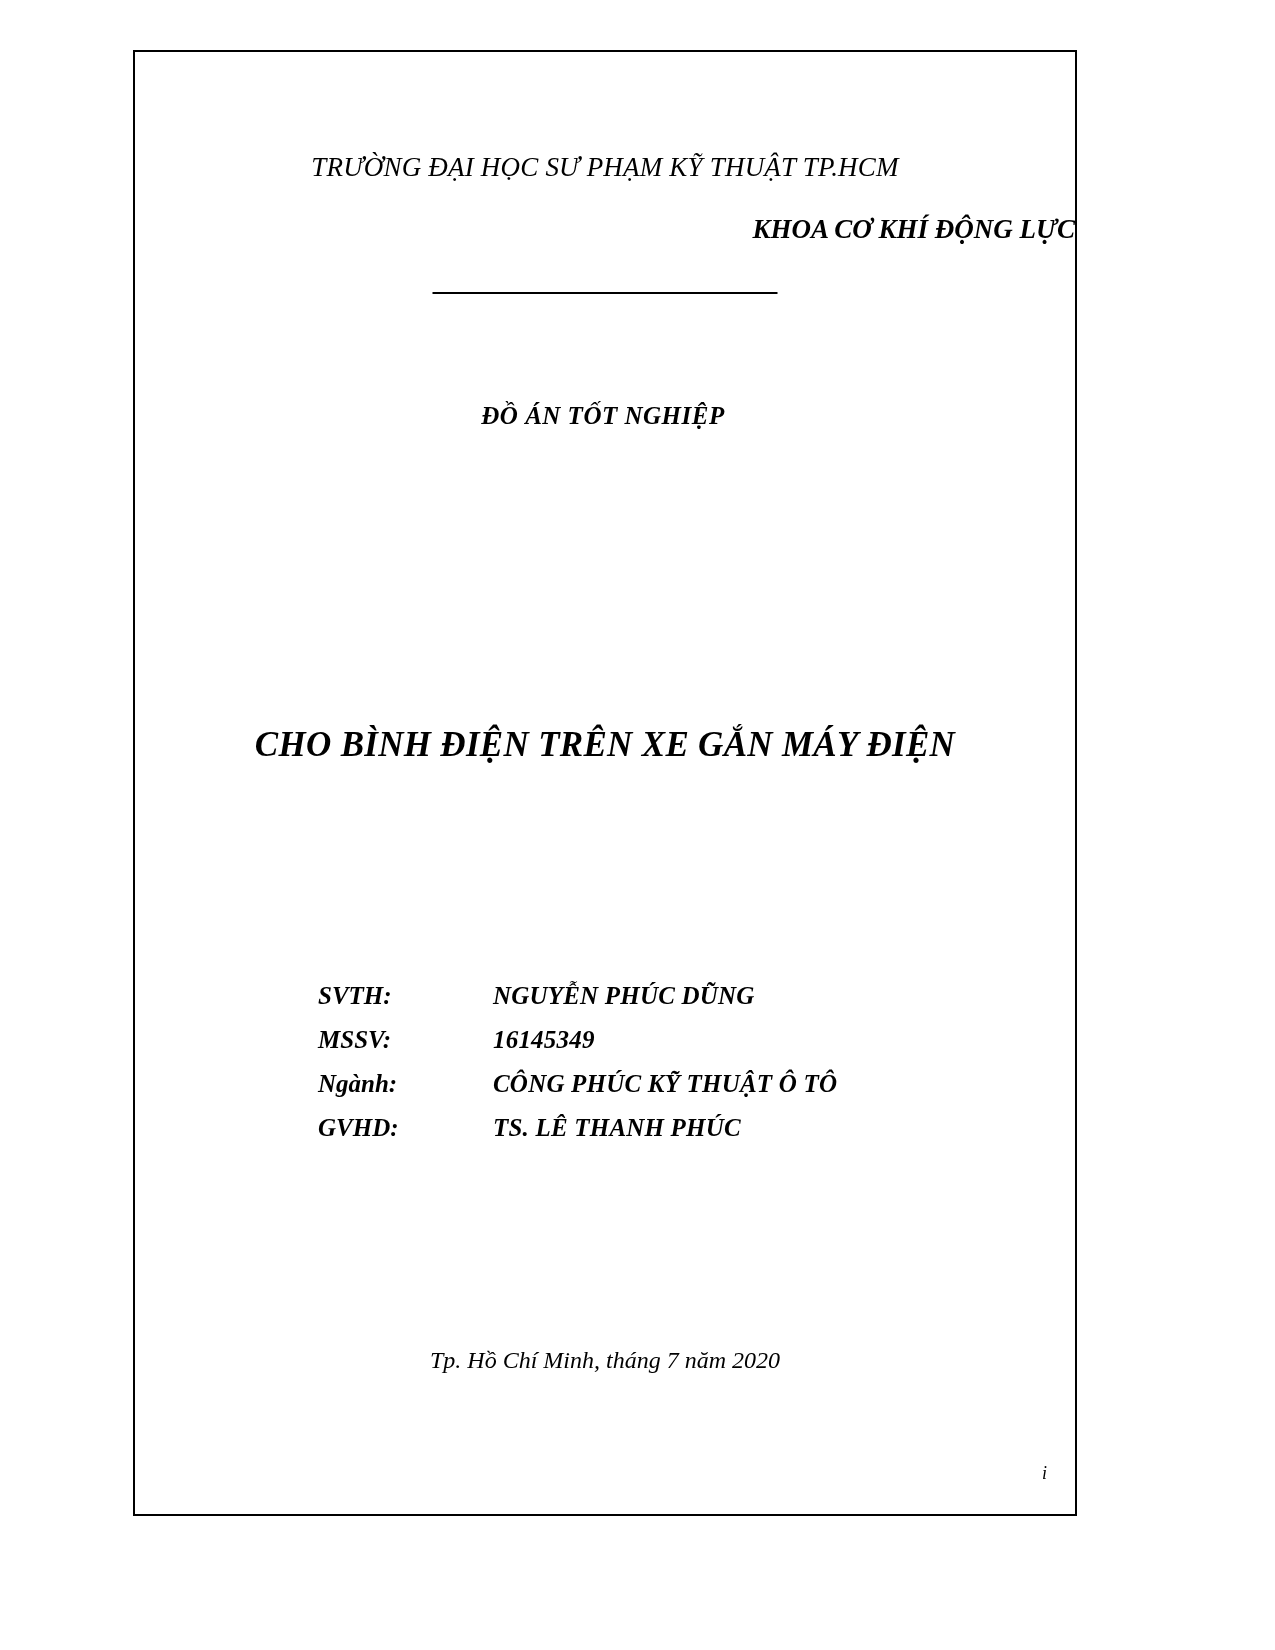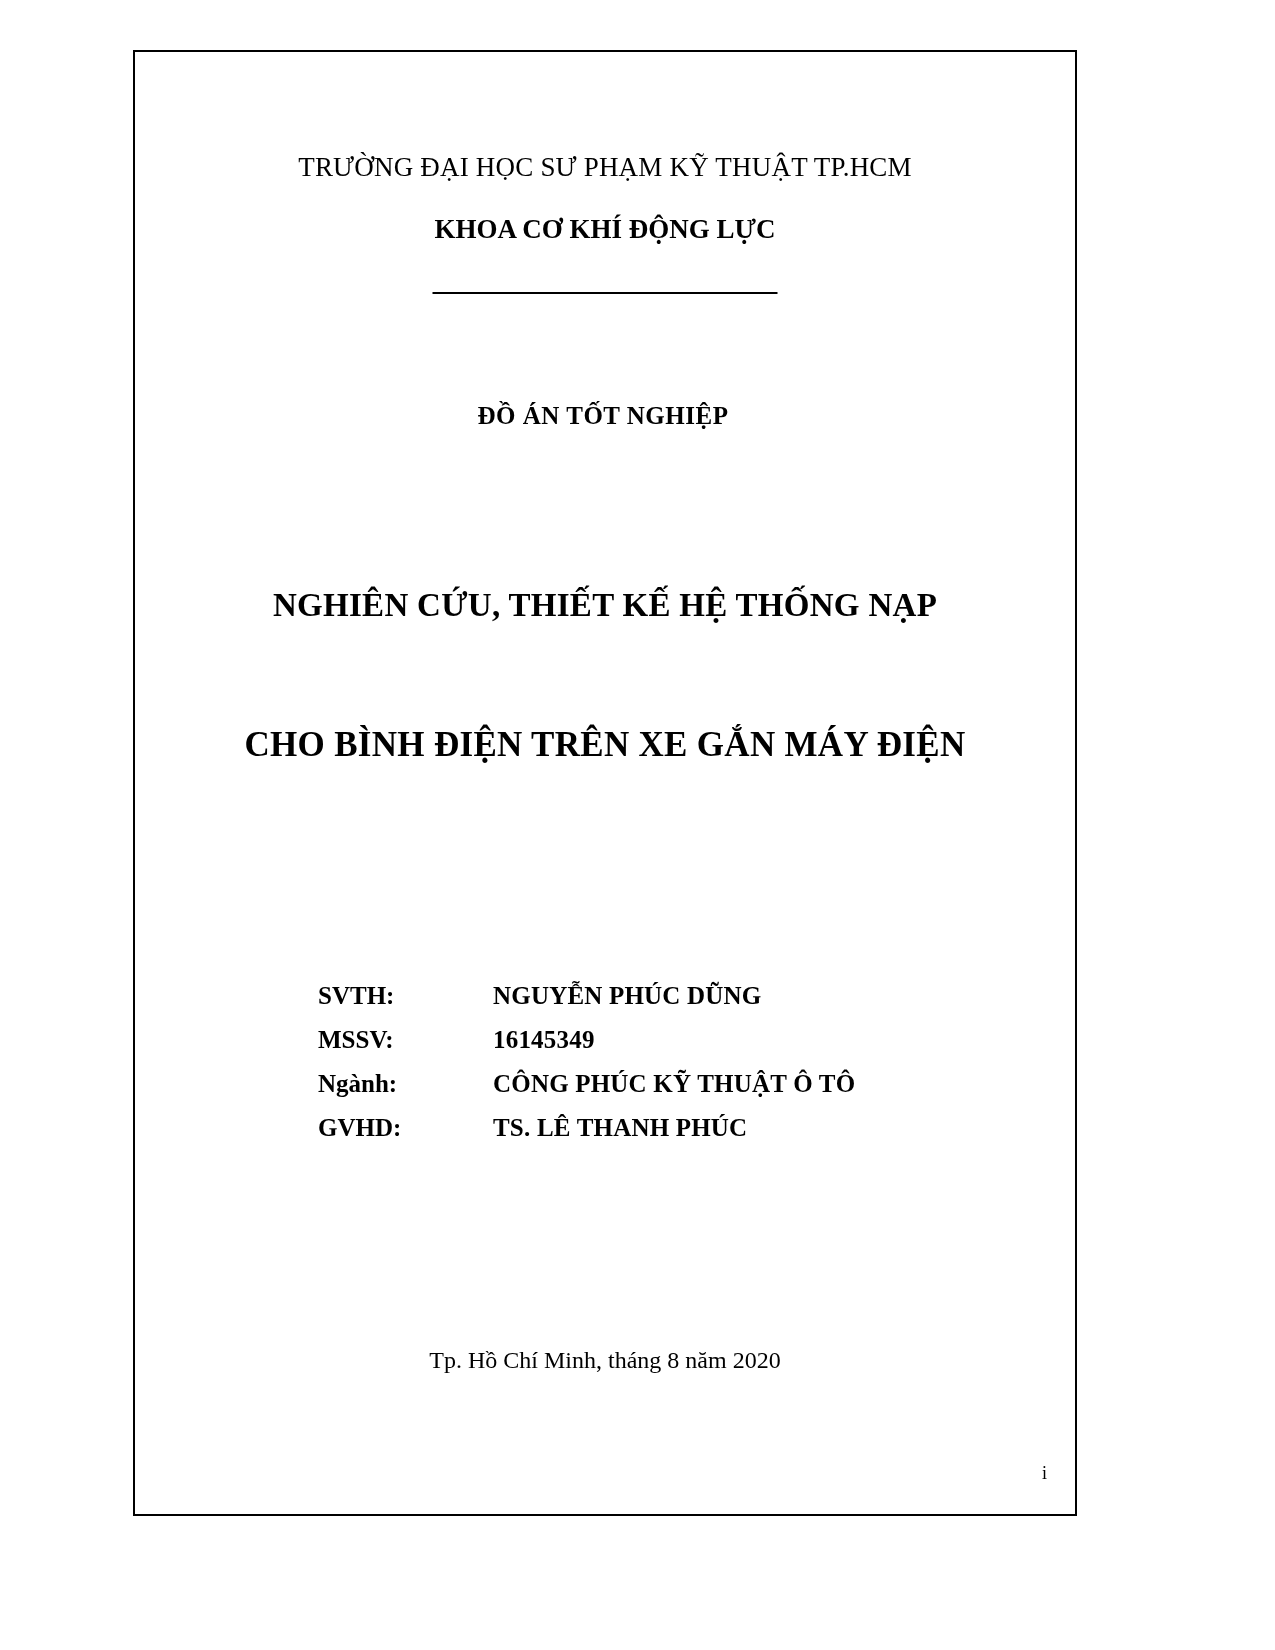--- a/index.html
+++ b/index.html
@@ -16,20 +16,21 @@
   }
   .page {
     position: absolute;
     left: 133px;
     top: 50px;
     width: 944px;
     height: 1466px;
     border: 2px solid #000000;
     box-sizing: border-box;
     background: #ffffff;
+    font-style: italic;
   }
   .inner {
     position: relative;
     width: 100%;
     height: 100%;
   }
   .center {
     text-align: center;
   }
   .university {
@@ -41,20 +42,21 @@
     letter-spacing: 0.2px;
     font-family: "Liberation Serif", serif;
   }
   .faculty {
     position: absolute;
     top: 162px;
     left: 0;
     right: 0;
     font-size: 27px;
     font-weight: bold;
+    text-align: right;
   }
   .rule {
     position: absolute;
     top: 240px;
     left: 50%;
     transform: translateX(-50%);
     width: 345px;
     height: 0;
     border-top: 2px solid #000000;
   }
@@ -129,21 +131,20 @@
   <div class="inner">
 
     <div class="university center">TRƯỜNG ĐẠI HỌC SƯ PHẠM KỸ THUẬT TP.HCM</div>
 
     <div class="faculty center">KHOA CƠ KHÍ ĐỘNG LỰC</div>
 
     <div class="rule"></div>
 
     <div class="doc-type center">ĐỒ ÁN TỐT NGHIỆP</div>
 
-    <div class="title-line1 center">NGHIÊN CỨU, THIẾT KẾ HỆ THỐNG NẠP</div>
 
     <div class="title-line2 center">CHO BÌNH ĐIỆN TRÊN XE GẮN MÁY ĐIỆN</div>
 
     <div class="info-block">
       <div class="info-row">
         <span class="info-label">SVTH:</span>
         <span class="info-value">NGUYỄN PHÚC DŨNG</span>
       </div>
       <div class="info-row">
         <span class="info-label">MSSV:</span>
@@ -152,18 +153,18 @@
       <div class="info-row">
         <span class="info-label">Ngành:</span>
         <span class="info-value">CÔNG PHÚC KỸ THUẬT Ô TÔ</span>
       </div>
       <div class="info-row">
         <span class="info-label">GVHD:</span>
         <span class="info-value">TS. LÊ THANH PHÚC</span>
       </div>
     </div>
 
-    <div class="footer-place center">Tp. Hồ Chí Minh, tháng 8 năm 2020</div>
+    <div class="footer-place center">Tp. Hồ Chí Minh, tháng 7 năm 2020</div>
 
     <div class="page-number">i</div>
 
   </div>
 </div>
 
 </body></html>

